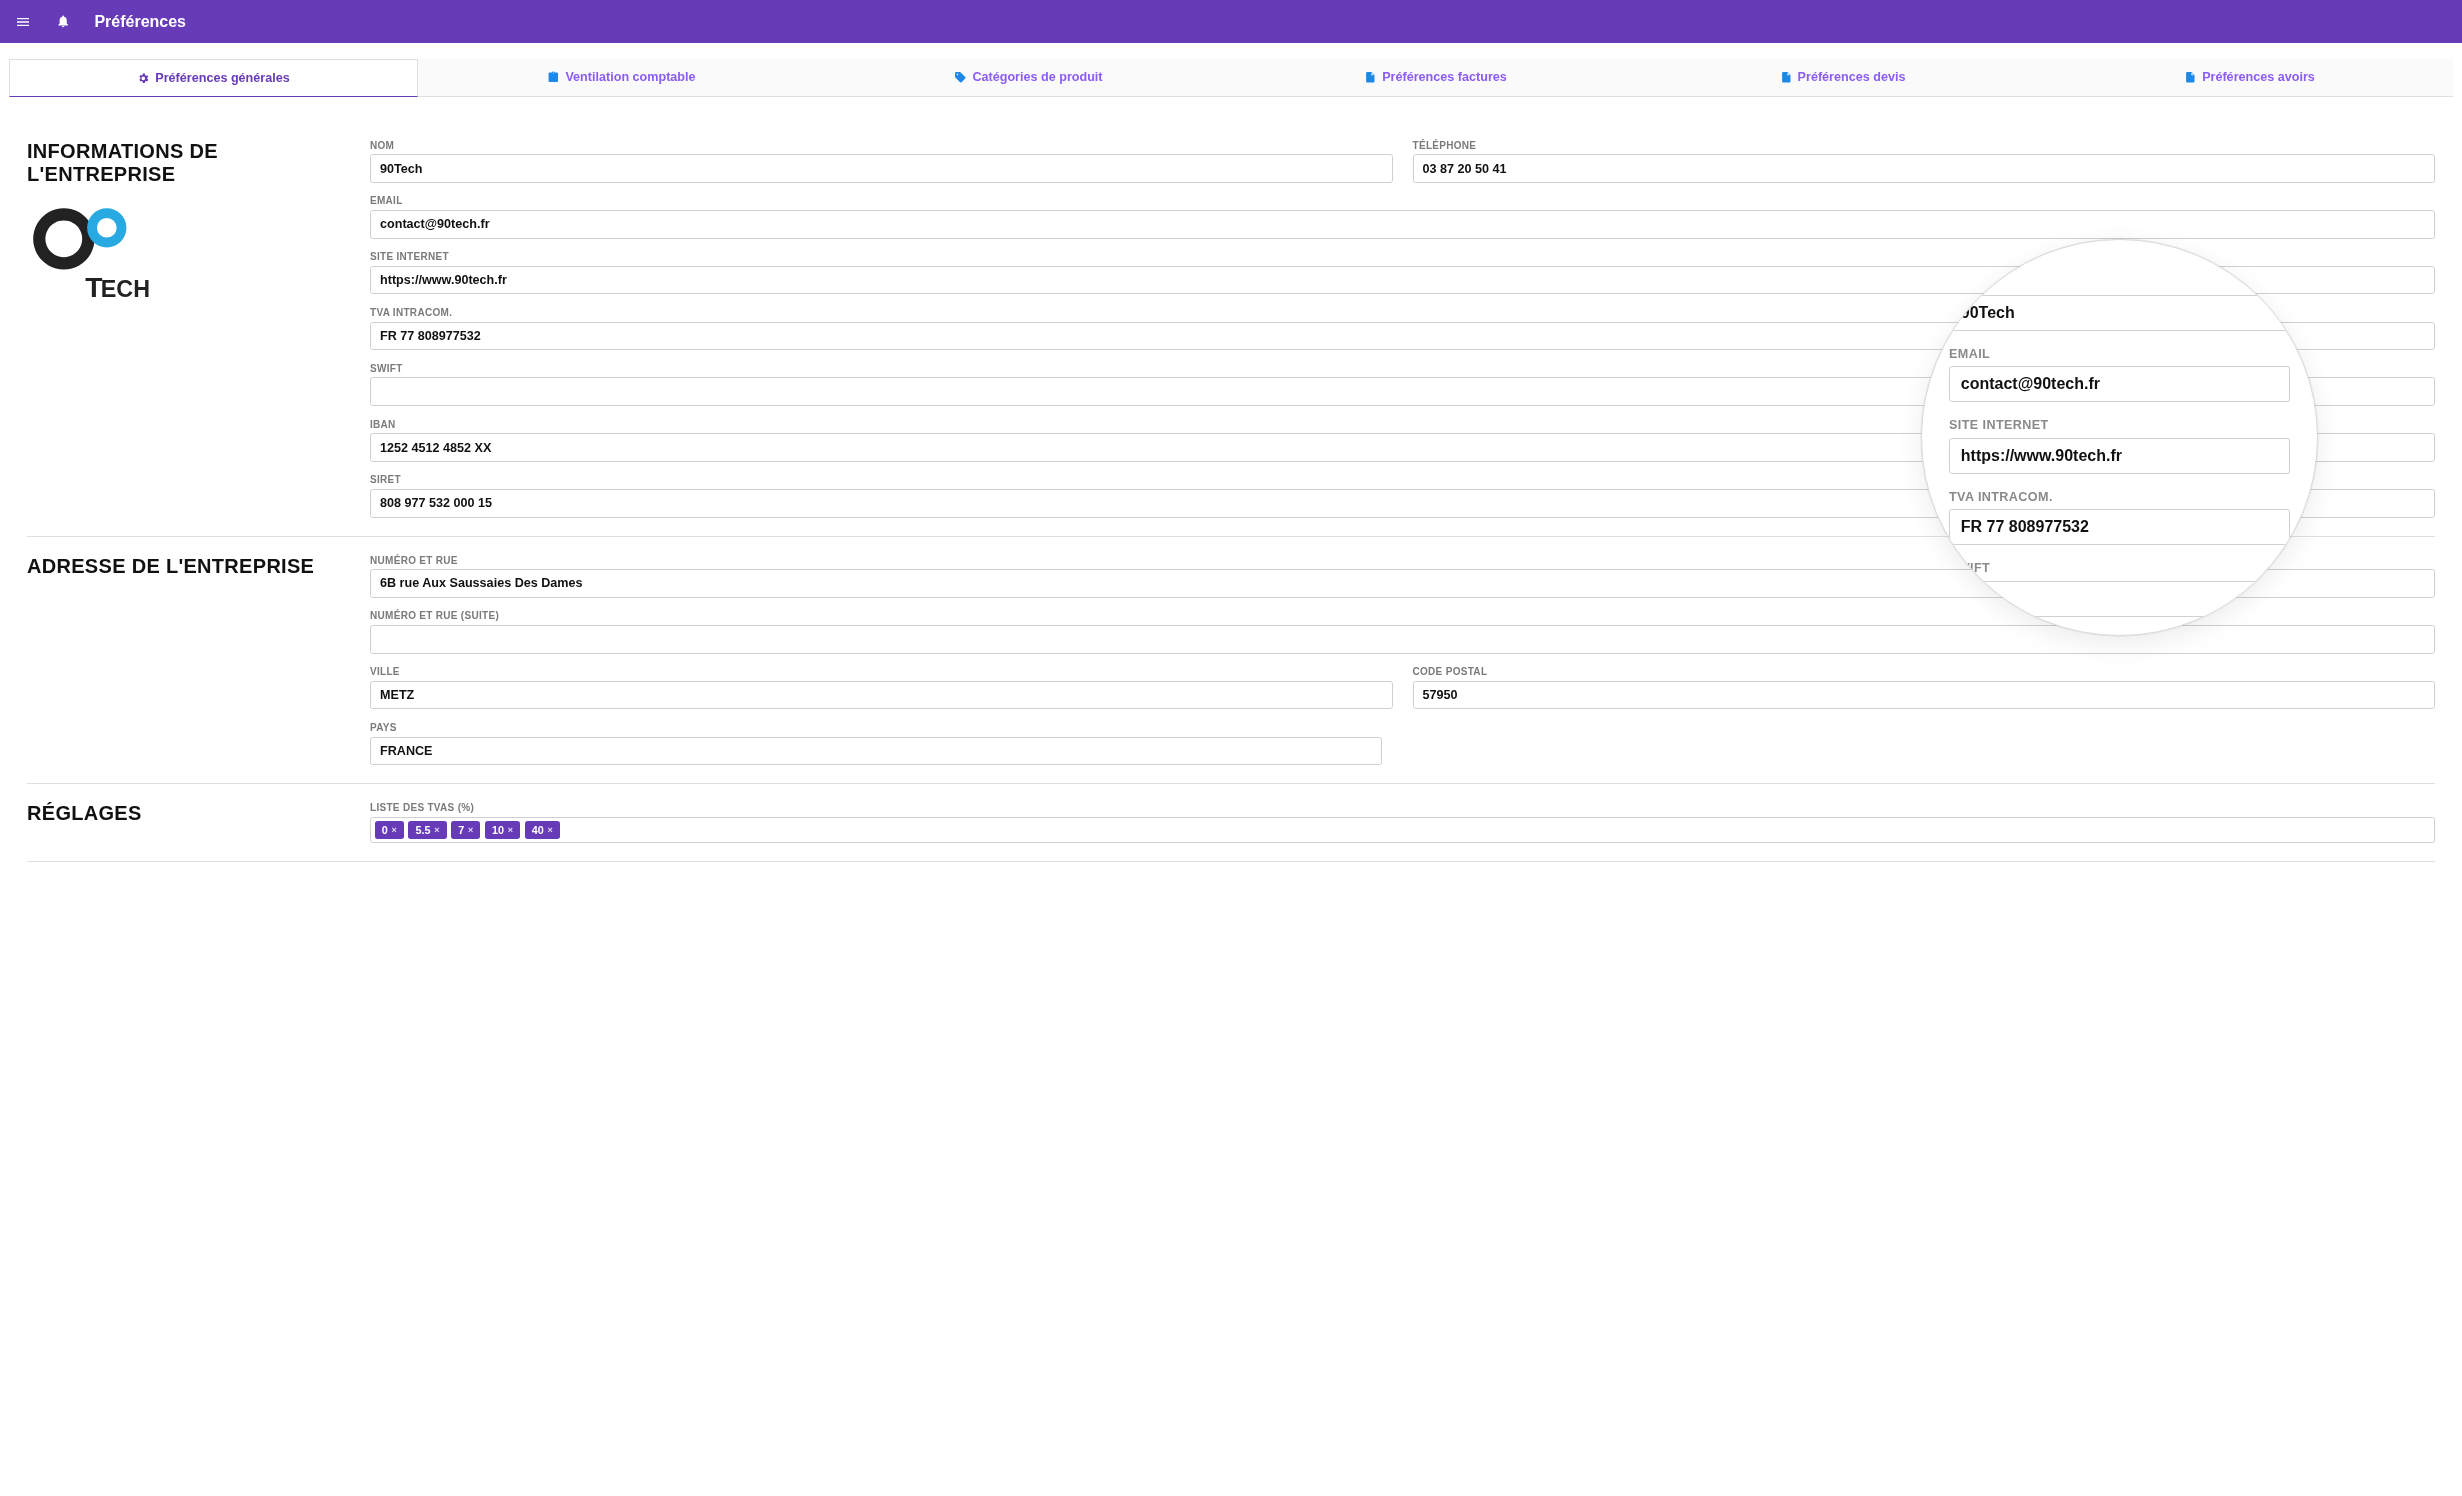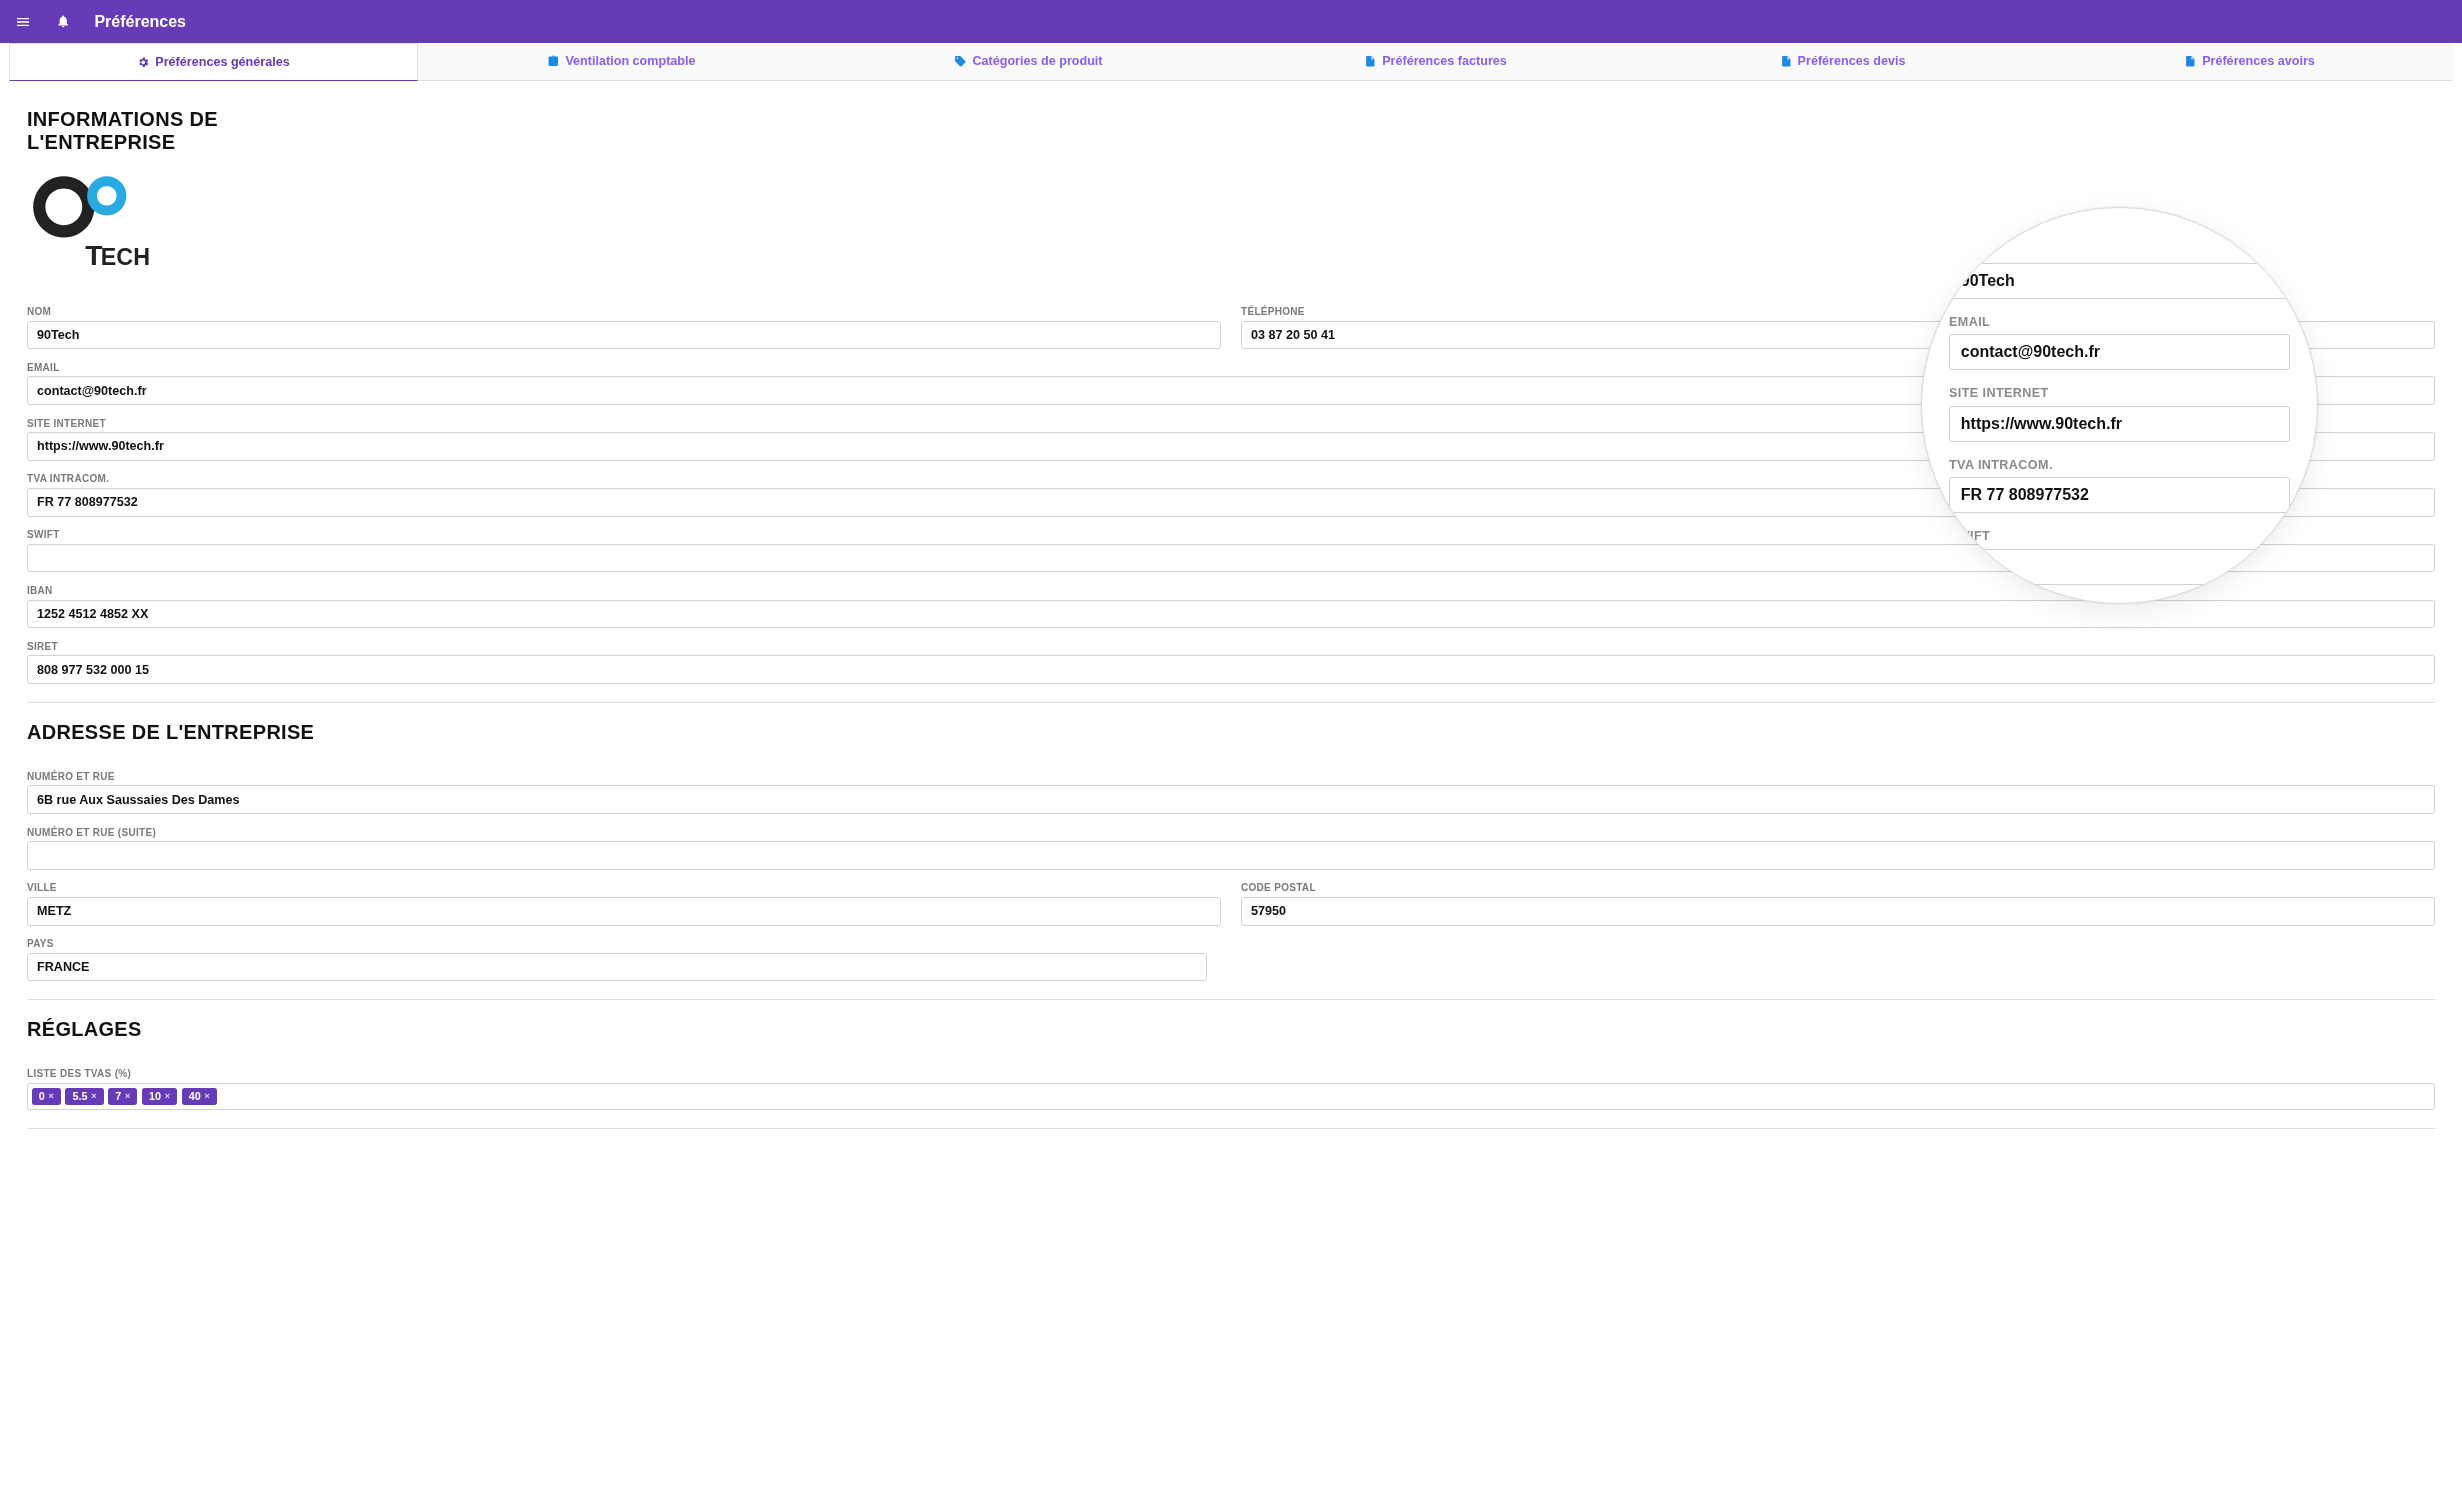--- a/index.html
+++ b/index.html
@@ -1,25 +1,25 @@
 <!DOCTYPE html>
 <html style="font-size:14.4px"><head>
 <meta charset="utf-8">
 <style>
   * { box-sizing: border-box; margin: 0; padding: 0; }
   body { font-family: "Segoe UI", "Helvetica Neue", Arial, sans-serif; background: #fff; color: #111; }
   .app-bar { background: #673ab7; color: #fff; height: 43px; display: flex; align-items: center; padding: 0 7.2px; gap: 8px; }
   .icon-btn { width: 32px; height: 32px; display: flex; align-items: center; justify-content: center; border-radius: 3.6px; cursor: pointer; }
   .app-title { font-size: 16px; font-weight: 700; margin-left: 7.2px; }
-  .tabs { display: flex; border-bottom: 0.9px solid #e0e0e0; background: #fafafa; margin: 0 9px; }
+  .tabs { display: flex; border-bottom: 0.9px solid #e0e0e0; background: #fafafa; margin: 16px 9px; }
   .tab { flex: 1; text-align: center; padding: 10.8px 9px; font-size: 12.6px; font-weight: 600; color: #8b5cf6; cursor: pointer; display: flex; align-items: center; justify-content: center; gap: 5.4px; }
   .tab.active { background: #fff; border: 0.9px solid #e0e0e0; border-bottom: 1.8px solid #673ab7; color: #673ab7; margin-bottom: -0.9px; }
   .tab-icon { width: 12.6px; height: 12.6px; display: inline-flex; align-items: center; justify-content: center; font-size: 12.6px; }
   .page { padding: 9px 27px 36px 27px; position: relative; }
-  .section { display: flex; gap: 27px; border-bottom: 0.9px solid #e0e0e0; padding: 18px 0; flex-direction: column; }
+  .section { display: flex; gap: 37px; border-bottom: 0.9px solid #e0e0e0; padding: 18px 0; }
   .section:last-child { border-bottom: none; }
   .section-title { width: 306px; font-size: 20px; font-weight: 800; letter-spacing: 0.3px; color: #111; flex-shrink: 0; }
   .section-body { flex: 1; display: flex; flex-direction: column; gap: 12.6px; }
   .row { display: flex; gap: 20px; }
   .field { flex: 1; display: flex; flex-direction: column; gap: 3.6px; }
   .field-label { font-size: 10px; font-weight: 700; color: #7a7a7a; letter-spacing: 0.3px; }
   .field-input { border: 0.9px solid #d0d0d0; border-radius: 2.7px; padding: 6.3px 9px; font-size: 12.6px; font-weight: 600; color: #111; background: #fff; }
   .logo-wrap { margin-top: 16px; }
   .logo-svg { width: 135px; height: auto; }
   .chips { display: flex; gap: 4.5px; flex-wrap: wrap; border: 0.9px solid #d0d0d0; border-radius: 2.7px; padding: 3.6px; }

